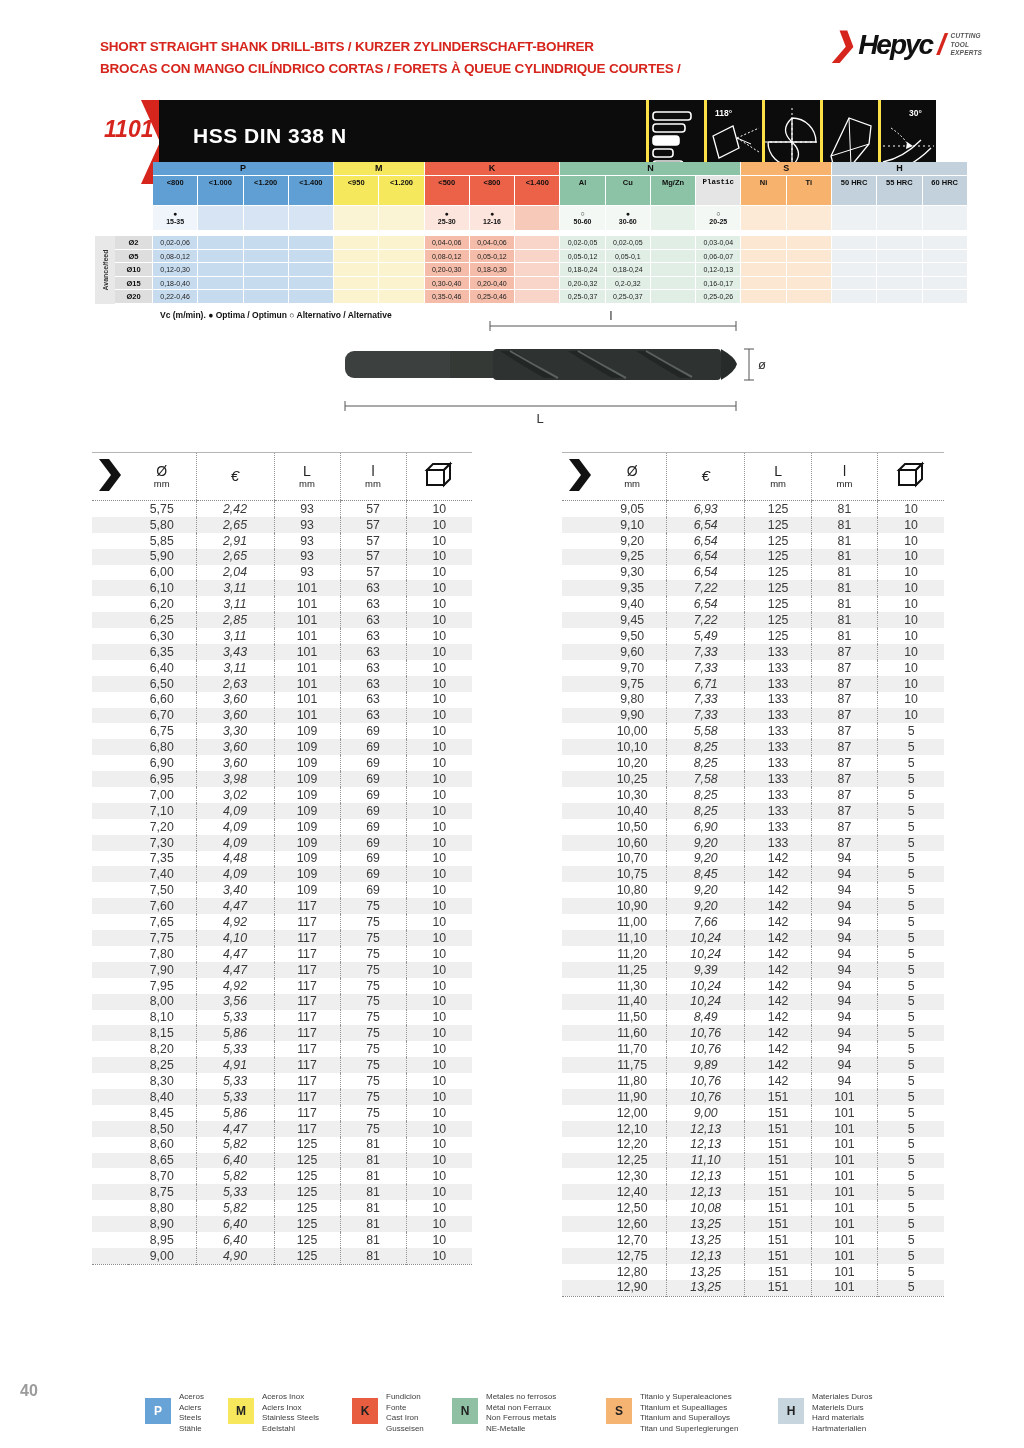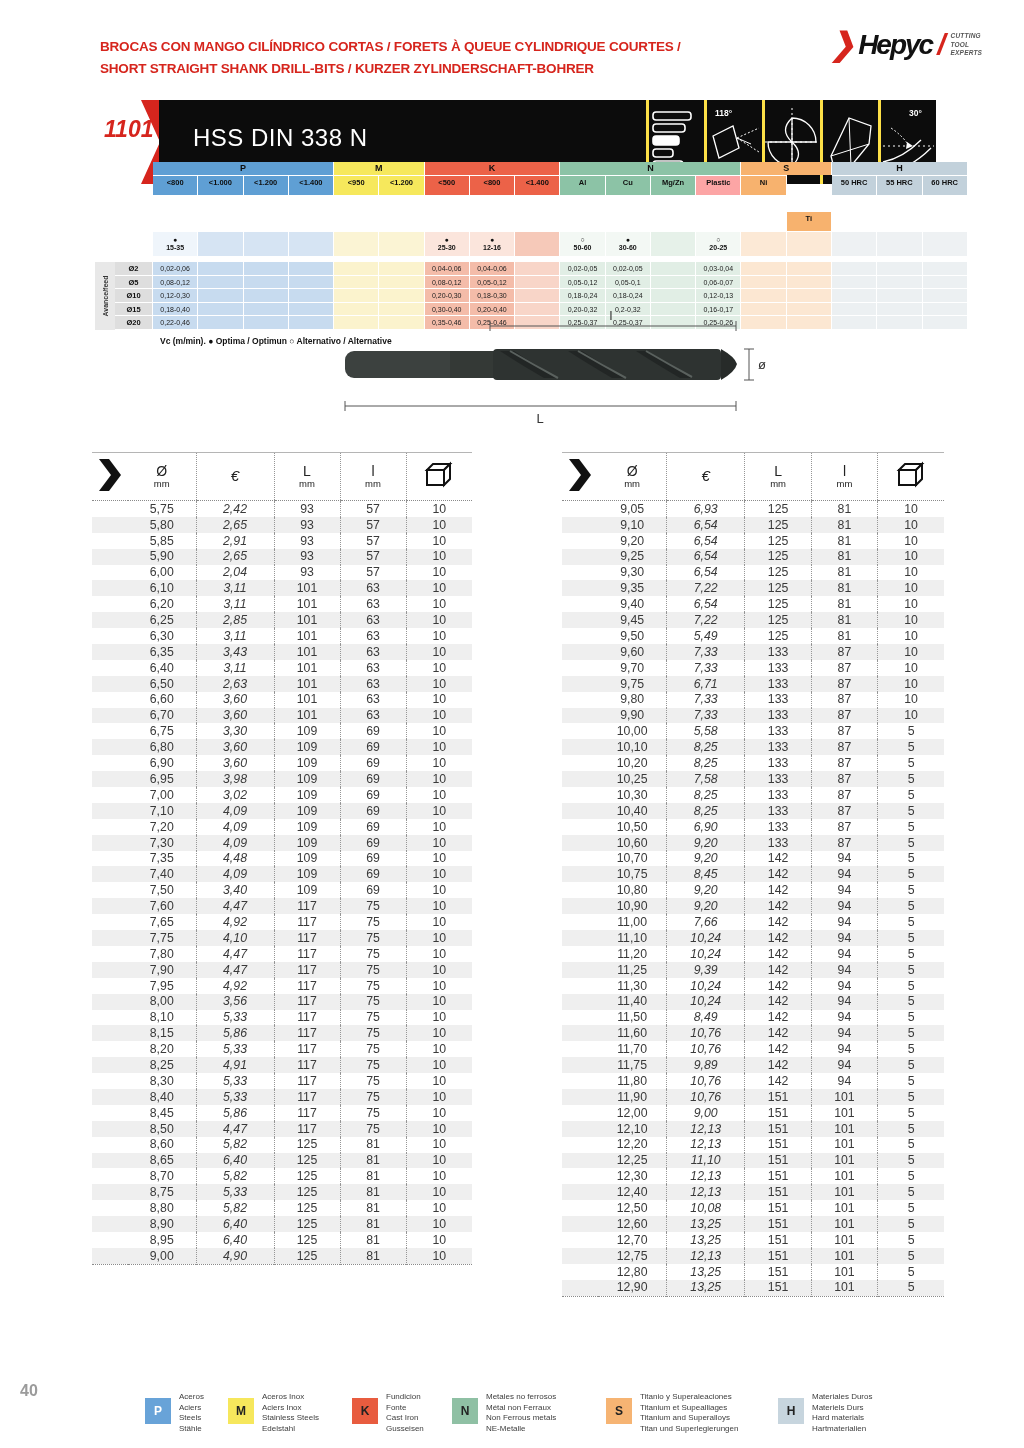--- a/index.html
+++ b/index.html
@@ -13,34 +13,34 @@
   .logo-chev{color:#d6251d;font-weight:bold;font-size:30px;font-style:italic;line-height:1;transform:scaleY(1.05);}
   .logo-brand{font-size:28px;font-weight:800;font-style:italic;letter-spacing:-2px;color:#111;line-height:1;}
   .logo-slash{color:#d6251d;font-size:30px;font-style:italic;font-weight:bold;line-height:1;margin:0 2px;}
   .logo-tag{display:flex;flex-direction:column;font-size:6.5px;font-weight:bold;font-style:italic;
             color:#555;line-height:1.35;letter-spacing:0.2px;}
 
   
   .ref-code{position:absolute;left:104px;top:116px;color:#d6251d;font-weight:800;font-size:23px;font-style:italic;}
   .ref-chev{position:absolute;left:141px;top:100px;}
   .banner{position:absolute;left:159px;top:100px;width:777px;height:84px;background:#0c0c0c;}
-  .banner h1{position:absolute;left:34px;top:24px;margin:0;color:#fff;font-size:24px;
-             font-weight:normal;letter-spacing:0.5px;}
+  .banner h1{position:absolute;left:34px;top:24px;margin:0;color:#fff;font-size:21px;
+             font-weight:bold;letter-spacing:0.5px;}
   .banner-icons{position:absolute;right:0;top:0;height:84px;display:flex;}
   .ibox{width:55px;height:84px;background:#0c0c0c;border-left:3px solid #fde047;position:relative;}
   .ibox svg{position:absolute;left:0;top:0;}
   .ibox text{fill:#fff;font-size:8.5px;font-weight:bold;font-family:"Liberation Sans",sans-serif;}
 
   
   .spec{position:absolute;left:95px;top:162px;width:873px;}
   .spec-row{display:flex;margin-left:58px;}
   .spec-row.feed{margin-left:20px;}
   .gh{height:13px;line-height:13px;text-align:center;font-size:9px;font-weight:bold;color:#0f0f0f;
       border-right:1px solid #fff;box-sizing:border-box;}
-  .ch{height:20px;line-height:13px;text-align:center;font-size:7.5px;font-weight:bold;color:#0f0f0f;
+  .ch{height:30px;line-height:13px;text-align:center;font-size:7.5px;font-weight:bold;color:#0f0f0f;
       border-right:1px solid #fff;border-top:1px solid #fff;box-sizing:border-box;}
   .vc{height:25px;display:flex;flex-direction:column;align-items:center;justify-content:center;
       font-size:7px;font-weight:bold;color:#111;border-right:1px solid #fff;border-top:1px solid #fff;
       box-sizing:border-box;line-height:1.15;}
   .fd{height:13.5px;line-height:13.5px;text-align:center;font-size:7px;color:#222;
       border-right:1px solid #fff;border-bottom:1px solid #fff;box-sizing:border-box;}
   .fd.dlab{width:38px;background:#dedede;font-weight:bold;font-size:7.5px;color:#111;}
   .feed-block{position:relative;margin-top:6px;}
   .vert-strip{position:absolute;left:0;top:0;width:20px;height:67.5px;background:#e8e8e8;}
   .vert-strip span{position:absolute;width:67px;height:20px;left:-23.5px;top:23.75px;
@@ -78,22 +78,22 @@
   .legend-sq{width:26px;height:26px;display:flex;align-items:center;justify-content:center;
              font-size:12px;font-weight:bold;margin-top:6px;}
   .legend-tx{font-size:8px;line-height:1.32;color:#3d3d3d;white-space:nowrap;}
 </style>
 </head>
 <body>
 
 <div class="page">
 
   <div class="hdr-titles">
+    <div>SHORT STRAIGHT SHANK DRILL-BITS / KURZER ZYLINDERSCHAFT-BOHRER</div>
     <div>BROCAS CON MANGO CILÍNDRICO CORTAS / FORETS À QUEUE CYLINDRIQUE COURTES /</div>
-    <div>SHORT STRAIGHT SHANK DRILL-BITS / KURZER ZYLINDERSCHAFT-BOHRER</div>
   </div>
 
   <div class="logo">
     <span class="logo-chev">❯</span>
     <span class="logo-brand">Hepyc</span>
     <span class="logo-slash">/</span>
     <span class="logo-tag">
       <span>CUTTING</span>
       <span>TOOL</span>
       <span>EXPERTS</span>
@@ -170,23 +170,23 @@
         <div class="ch" style="width: 45.27px; background: rgb(95, 159, 212);">&lt;1.200</div>
         <div class="ch" style="width: 45.27px; background: rgb(95, 159, 212);">&lt;1.400</div>
         <div class="ch" style="width: 45.27px; background: rgb(246, 232, 92);">&lt;950</div>
         <div class="ch" style="width: 45.27px; background: rgb(246, 232, 92);">&lt;1.200</div>
         <div class="ch" style="width: 45.27px; background: rgb(236, 98, 72);">&lt;500</div>
         <div class="ch" style="width: 45.27px; background: rgb(236, 98, 72);">&lt;800</div>
         <div class="ch" style="width: 45.27px; background: rgb(236, 98, 72);">&lt;1.400</div>
         <div class="ch" style="width: 45.27px; background: rgb(140, 195, 166);">Al</div>
         <div class="ch" style="width: 45.27px; background: rgb(140, 195, 166);">Cu</div>
         <div class="ch" style="width: 45.27px; background: rgb(140, 195, 166);">Mg/Zn</div>
-        <div class="ch" style="width: 45.27px; background: #fca5a5;">Plastic</div>
+        <div class="ch" style="width: 45.27px; background: #e5e5e5; font-family: Liberation Mono, monospace;">Plastic</div>
         <div class="ch" style="width: 45.27px; background: rgb(247, 178, 110);">Ni</div>
-        <div class="ch" style="width: 45.27px; background: rgb(247, 178, 110); margin-top: 36px;">Ti</div>
+        <div class="ch" style="width: 45.27px; background: rgb(247, 178, 110);">Ti</div>
         <div class="ch" style="width: 45.27px; background: rgb(194, 209, 219);">50 HRC</div>
         <div class="ch" style="width: 45.27px; background: rgb(194, 209, 219);">55 HRC</div>
         <div class="ch" style="width: 45.27px; background: rgb(194, 209, 219);">60 HRC</div>
       </div>
     <div class="spec-row" id="spec-vc">
         <div class="vc" style="width: 45.27px; background: rgb(239, 245, 251);">
           <span>●</span>
           <span>15-35</span>
         </div>
         <div class="vc" style="width: 45.27px; background: rgb(214, 228, 243);"></div>

